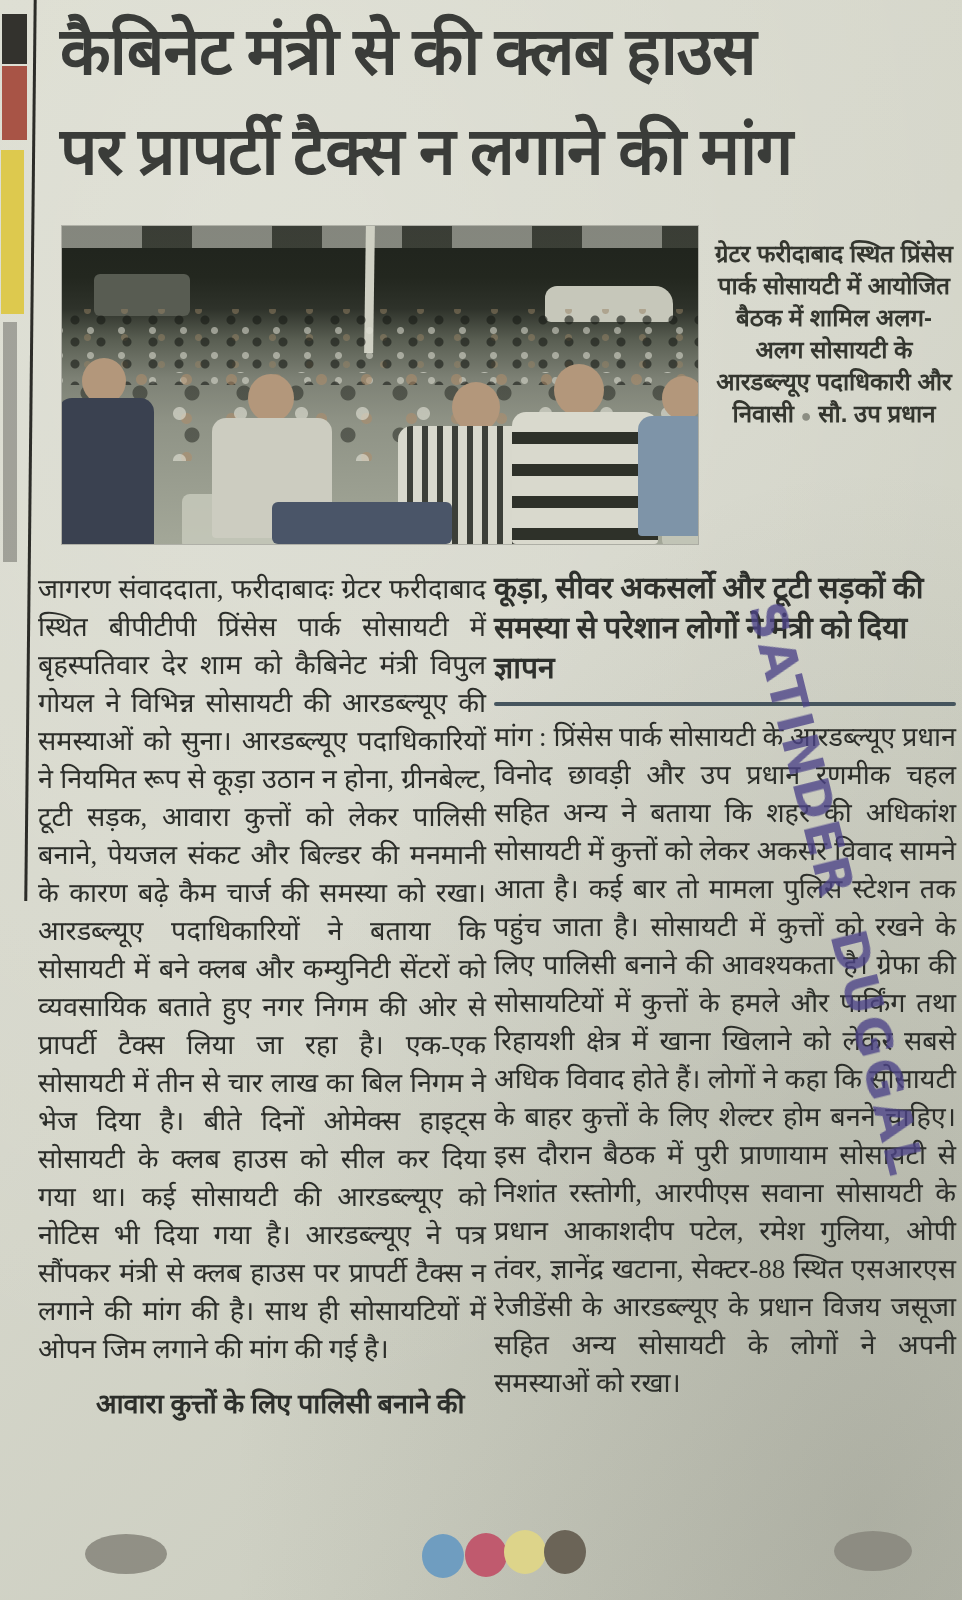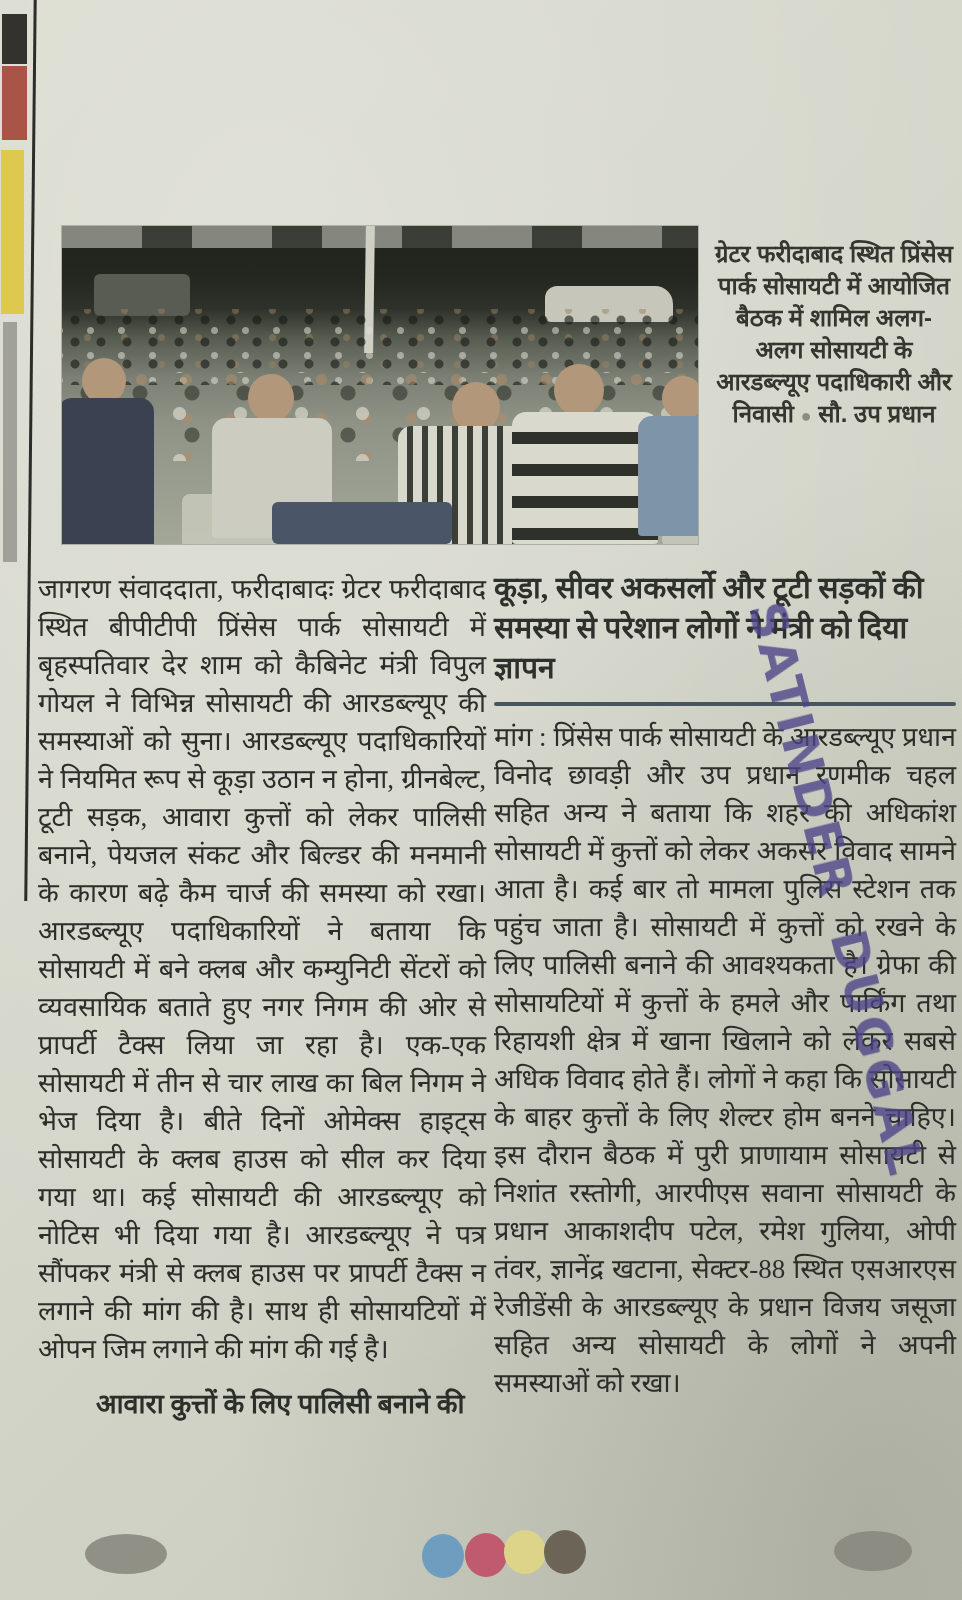--- a/index.html
+++ b/index.html
@@ -83,20 +83,22 @@
 
 <div class="paper">
 
   <div class="abs edge-line"></div>
   <div class="abs edge-black"></div>
   <div class="abs edge-red"></div>
   <div class="abs edge-yellow"></div>
   <div class="abs edge-dark2"></div>
 
   <h1 class="abs headline" style="margin:0;">
+    <span>कैबिनेट मंत्री से की क्लब हाउस</span>
+    <span>पर प्रापर्टी टैक्स न लगाने की मांग</span>
   </h1>
 
   <div class="abs photo">
     <div class="abs ph-tent"></div>
     <div class="abs ph-pole"></div>
     <div class="abs ph-truck"></div>
     <div class="abs ph-car"></div>
     <div class="abs ph-dots-far"></div>
     <div class="abs ph-dots-near"></div>
 

